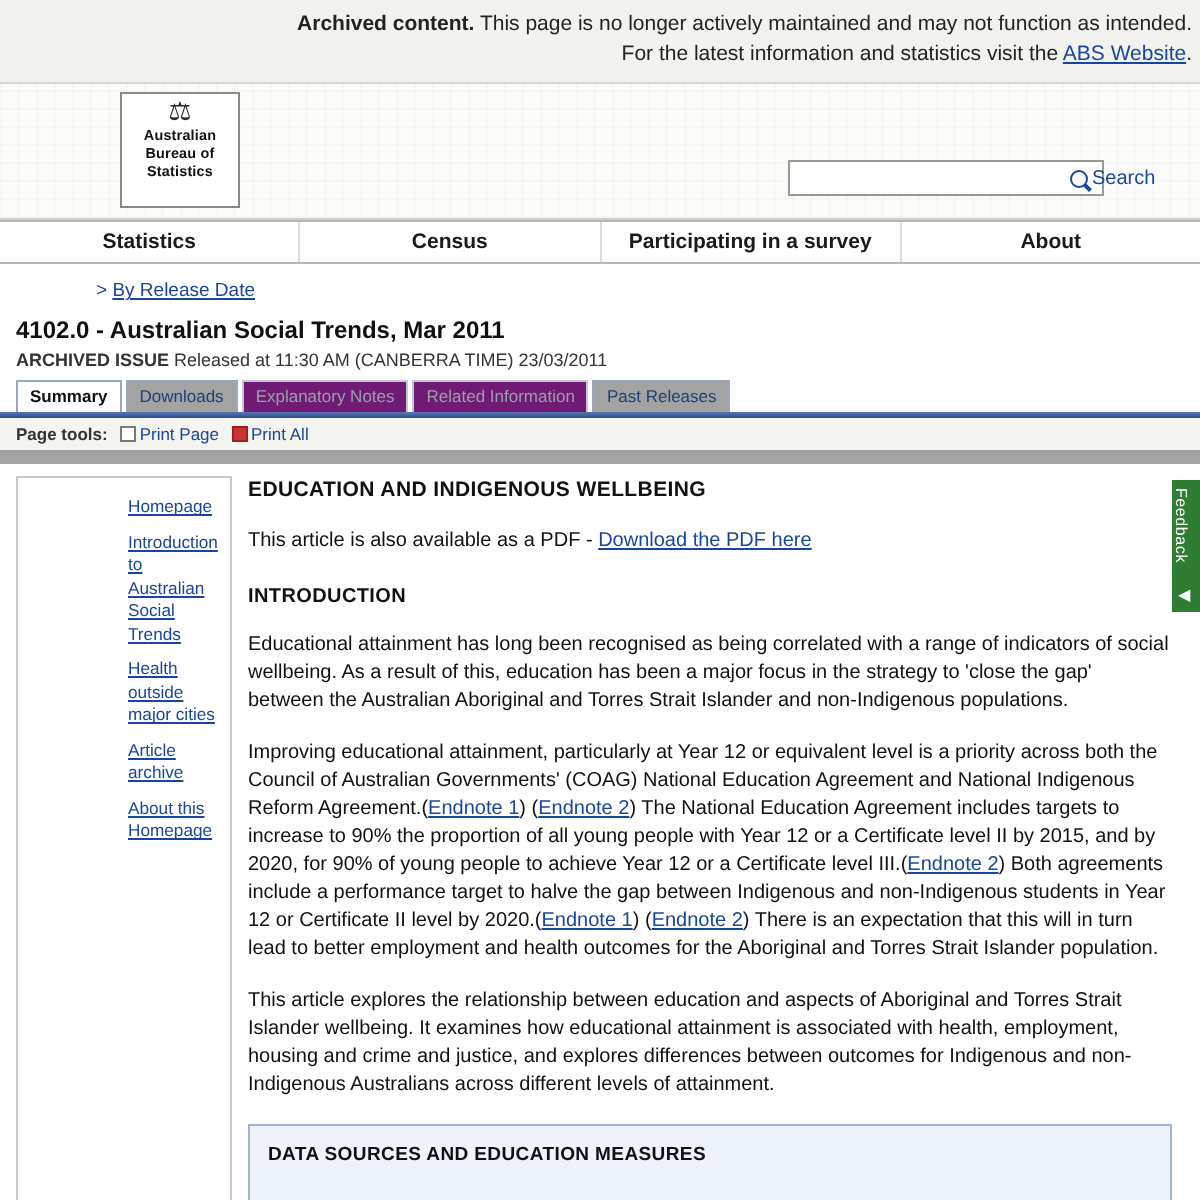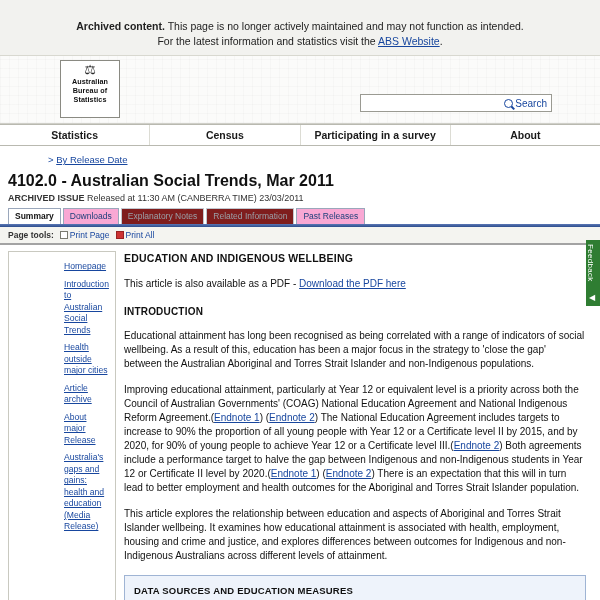--- a/index.html
+++ b/index.html
@@ -10,22 +10,22 @@
     background: #ffffff;
     font-family: "Liberation Sans", sans-serif;
     font-size: 11px;
     color: #000000;
   }
 
   
   .archive-banner {
     background: #f2f2ef;
     border-bottom: 1px solid #d8d8d0;
-    text-align: center;
-    padding: 19px 4px 6px 4px;
+    text-align: right;
+    padding: 5px 4px 6px 4px;
     font-size: 10.5px;
     line-height: 1.45;
     color: #222;
   }
   .archive-banner b { font-weight: bold; }
   .archive-banner a { color: #17469e; text-decoration: underline; }
 
   
   .masthead {
     position: relative;
@@ -60,21 +60,21 @@
     font-size: 7.2px;
     font-weight: bold;
     line-height: 9px;
     color: #111;
     padding: 0 2px;
     letter-spacing: 0.1px;
   }
   .search-box {
     position: absolute;
     right: 48px; top: 38px;
-    width: 192px; height: 18px;
+    width: 158px; height: 18px;
     border: 1px solid #9a9a92;
     background: #ffffff;
     display: flex;
     align-items: flex-end;
   }
   .search-box input {
     border: 0; outline: 0;
     flex: 1;
     height: 16px;
     font-size: 10px;
@@ -129,21 +129,21 @@
   .breadcrumb {
     padding: 8px 0 4px 48px;
     font-size: 9.5px;
     color: #17469e;
   }
   .breadcrumb a { color: #17469e; text-decoration: underline; }
 
   
   .title-block { padding: 3px 0 0 8px; }
   .doc-title {
-    font-size: 16px;
+    font-size: 12px;
     font-weight: bold;
     color: #111;
     padding-bottom: 3px;
   }
   .issue-line {
     font-size: 9px;
     color: #333;
     padding-bottom: 5px;
   }
   .issue-line .issue-label { font-weight: bold; }
@@ -154,47 +154,47 @@
     align-items: flex-end;
     gap: 2px;
     padding-left: 8px;
     height: 16px;
   }
   .tab {
     font-size: 8.5px;
     padding: 2px 6px 2px 6px;
     border: 1px solid #9aa7bb;
     border-bottom: 0;
-    background: #f9a8d4;
+    background: #a3a3a3;
     color: #1c3f7a;
     cursor: pointer;
     line-height: 11px;
   }
   .tab.active {
     background: #ffffff;
     color: #111;
     font-weight: bold;
   }
-  .tab.dim { color: #9aa0a8; border-color: #c2c8d0; background: #7f1d1d; }
+  .tab.dim { color: #9aa0a8; border-color: #c2c8d0; background: #701a75; }
 
   .tabs-rule {
     height: 3px;
     background: #3b5998;
     background: linear-gradient(#5a77b5, #2d4d8c);
   }
 
   
   .pagetools {
     display: flex;
     align-items: center;
     gap: 6px;
     padding: 3px 0 3px 8px;
     font-size: 8.5px;
     background: #f4f4f0;
-    border-bottom: 2px solid #a3a3a3;
+    border-bottom: 7px solid #a3a3a3;
     color: #333;
   }
   .pagetools .pt-label { font-weight: bold; }
   .pagetools .pt-item { color: #17469e; cursor: pointer; display: flex; align-items: center; gap: 2px; }
   .pt-ico {
     display: inline-block;
     width: 8px; height: 8px;
     border: 1px solid #7a7a70;
     background: #fff;
   }
@@ -353,22 +353,21 @@
   </span>
 </div>
 
 <div class="content">
 
   <div class="sidebar">
     <a class="side-link" href="#">Homepage</a>
     <a class="side-link" href="#">Introduction to Australian Social Trends</a>
     <a class="side-link" href="#">Health outside major cities</a>
     <a class="side-link" href="#">Article archive</a>
-    <a class="side-link" href="#">About major Release</a>
-    <a class="side-link" href="#">Australia's gaps and gains: health and education (Media Release)</a>
+    <a class="side-link" href="#">About this Homepage</a>
   </div>
 
   <div class="article">
     <h1>EDUCATION AND INDIGENOUS WELLBEING</h1>
 
     <p><span>This article is also available as a PDF - </span><a href="#">Download the PDF here</a></p>
 
 
     <h2>INTRODUCTION</h2>
 

